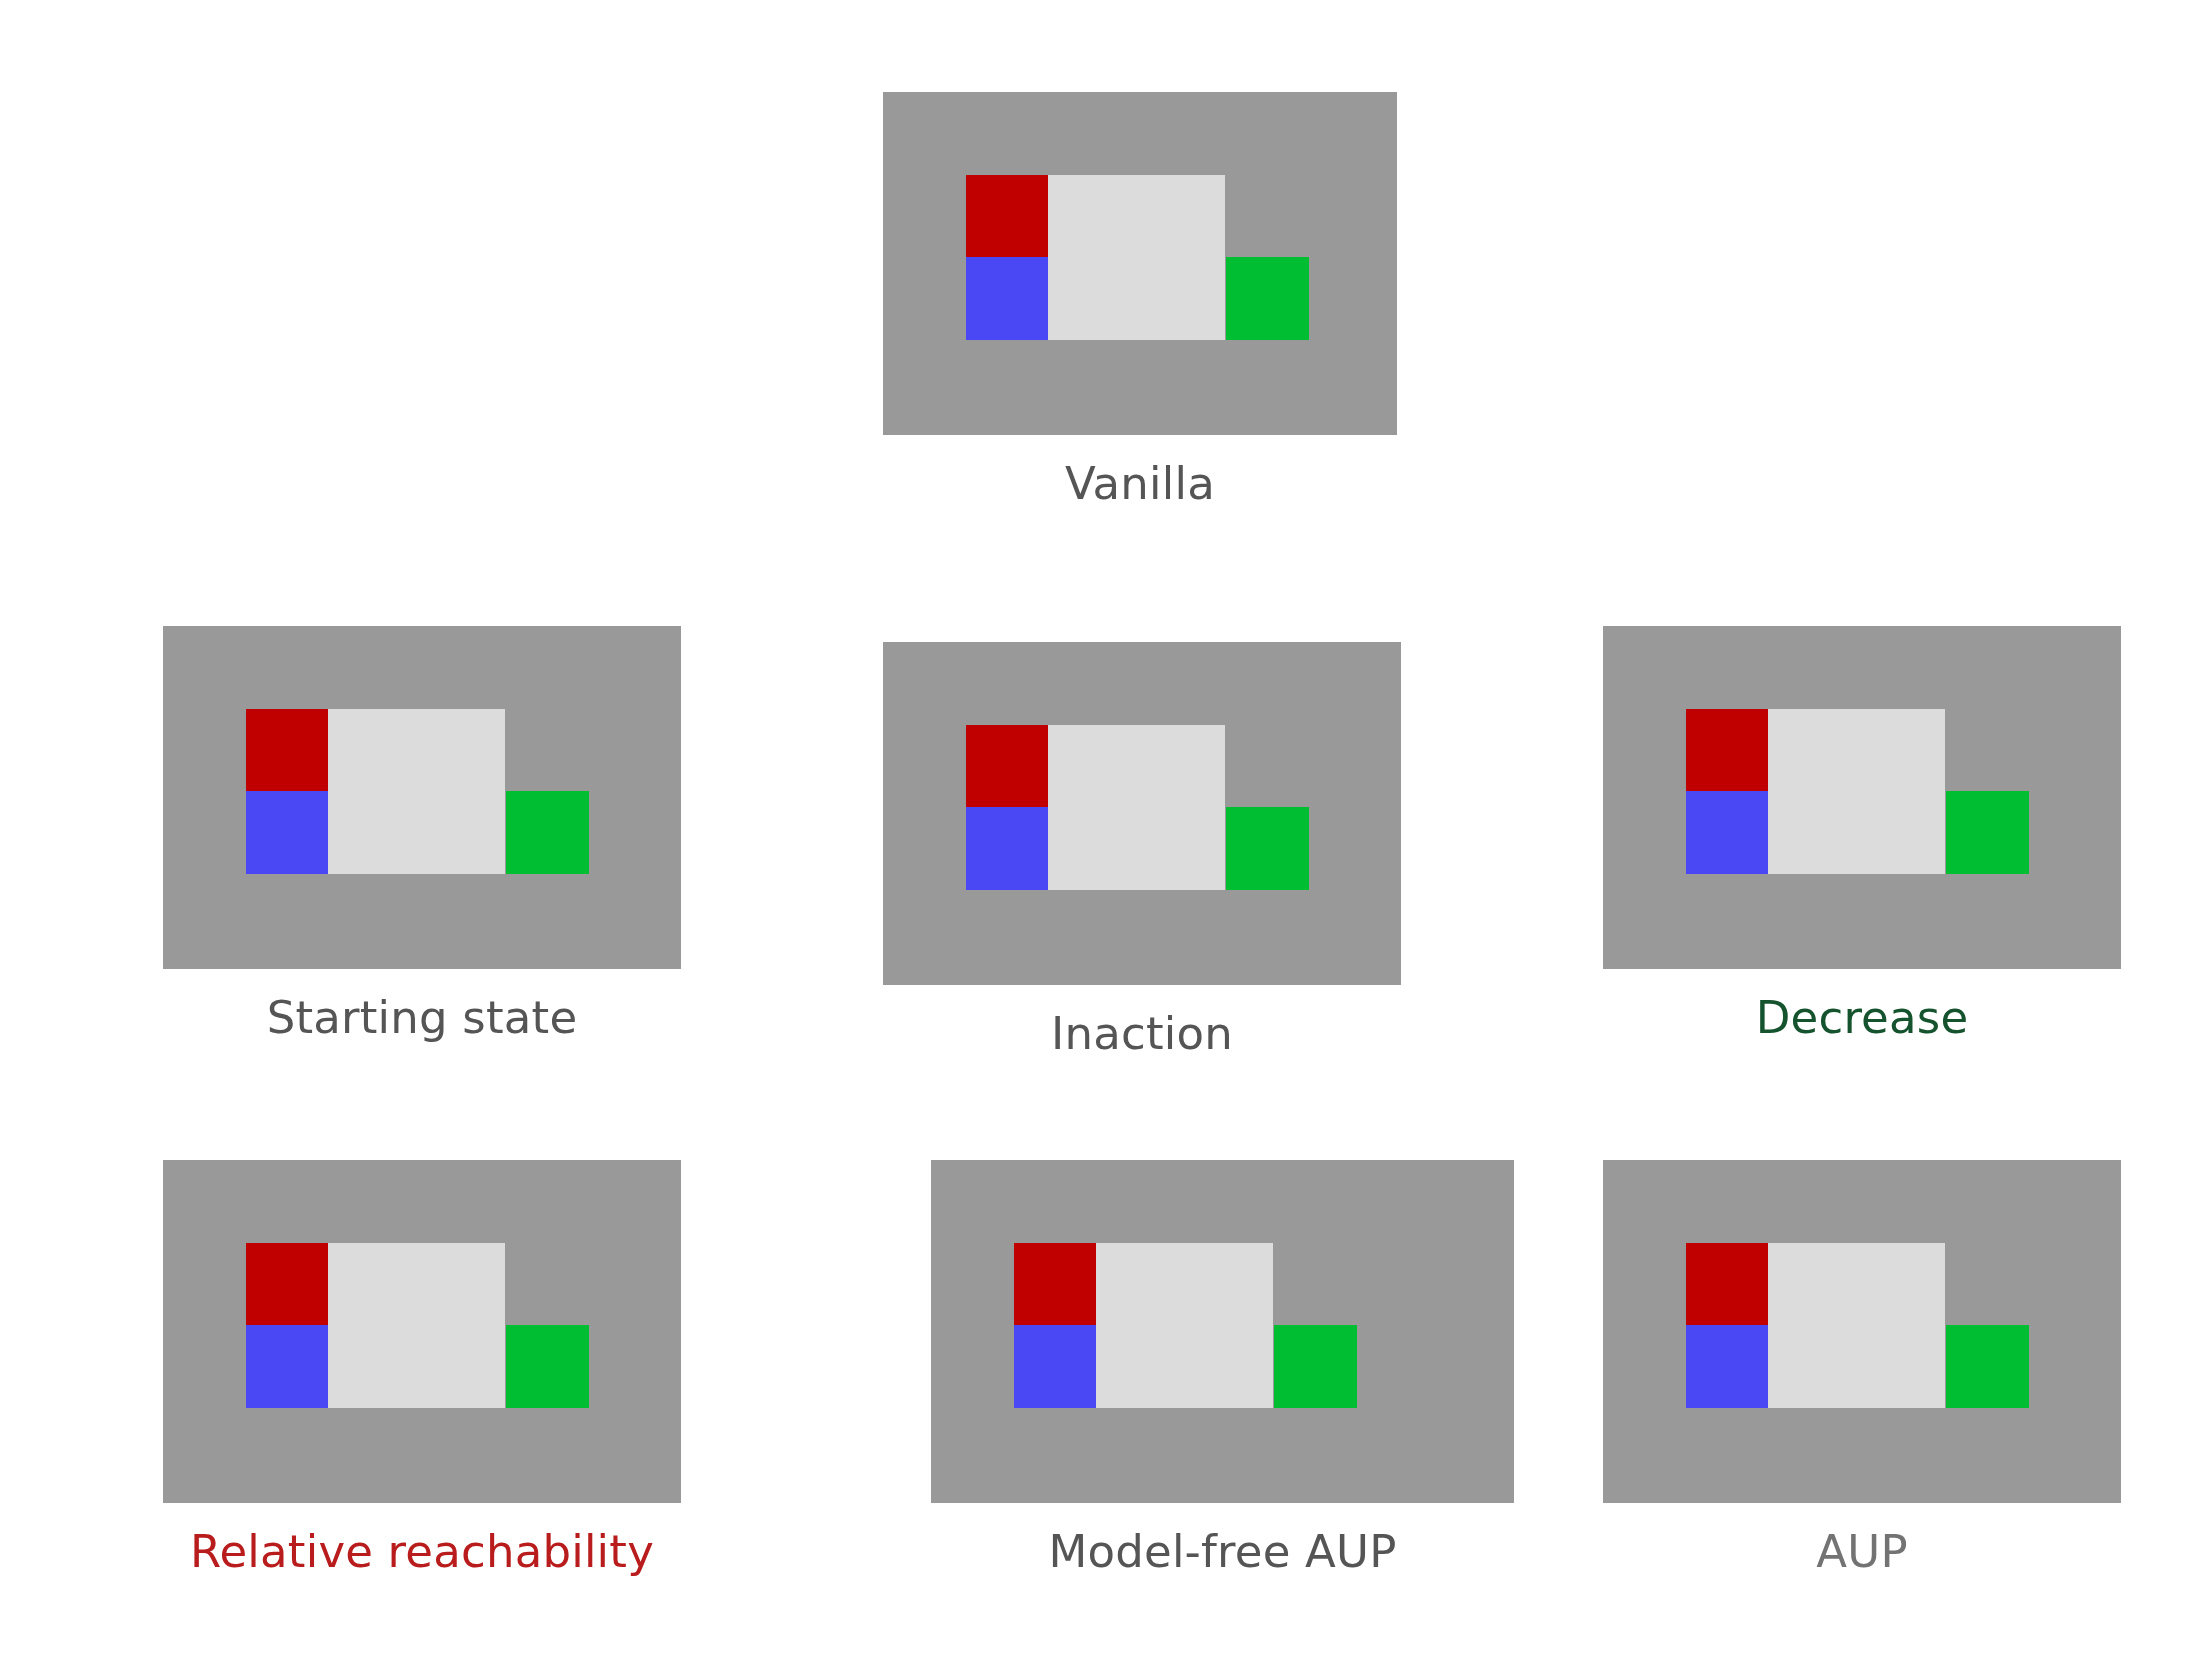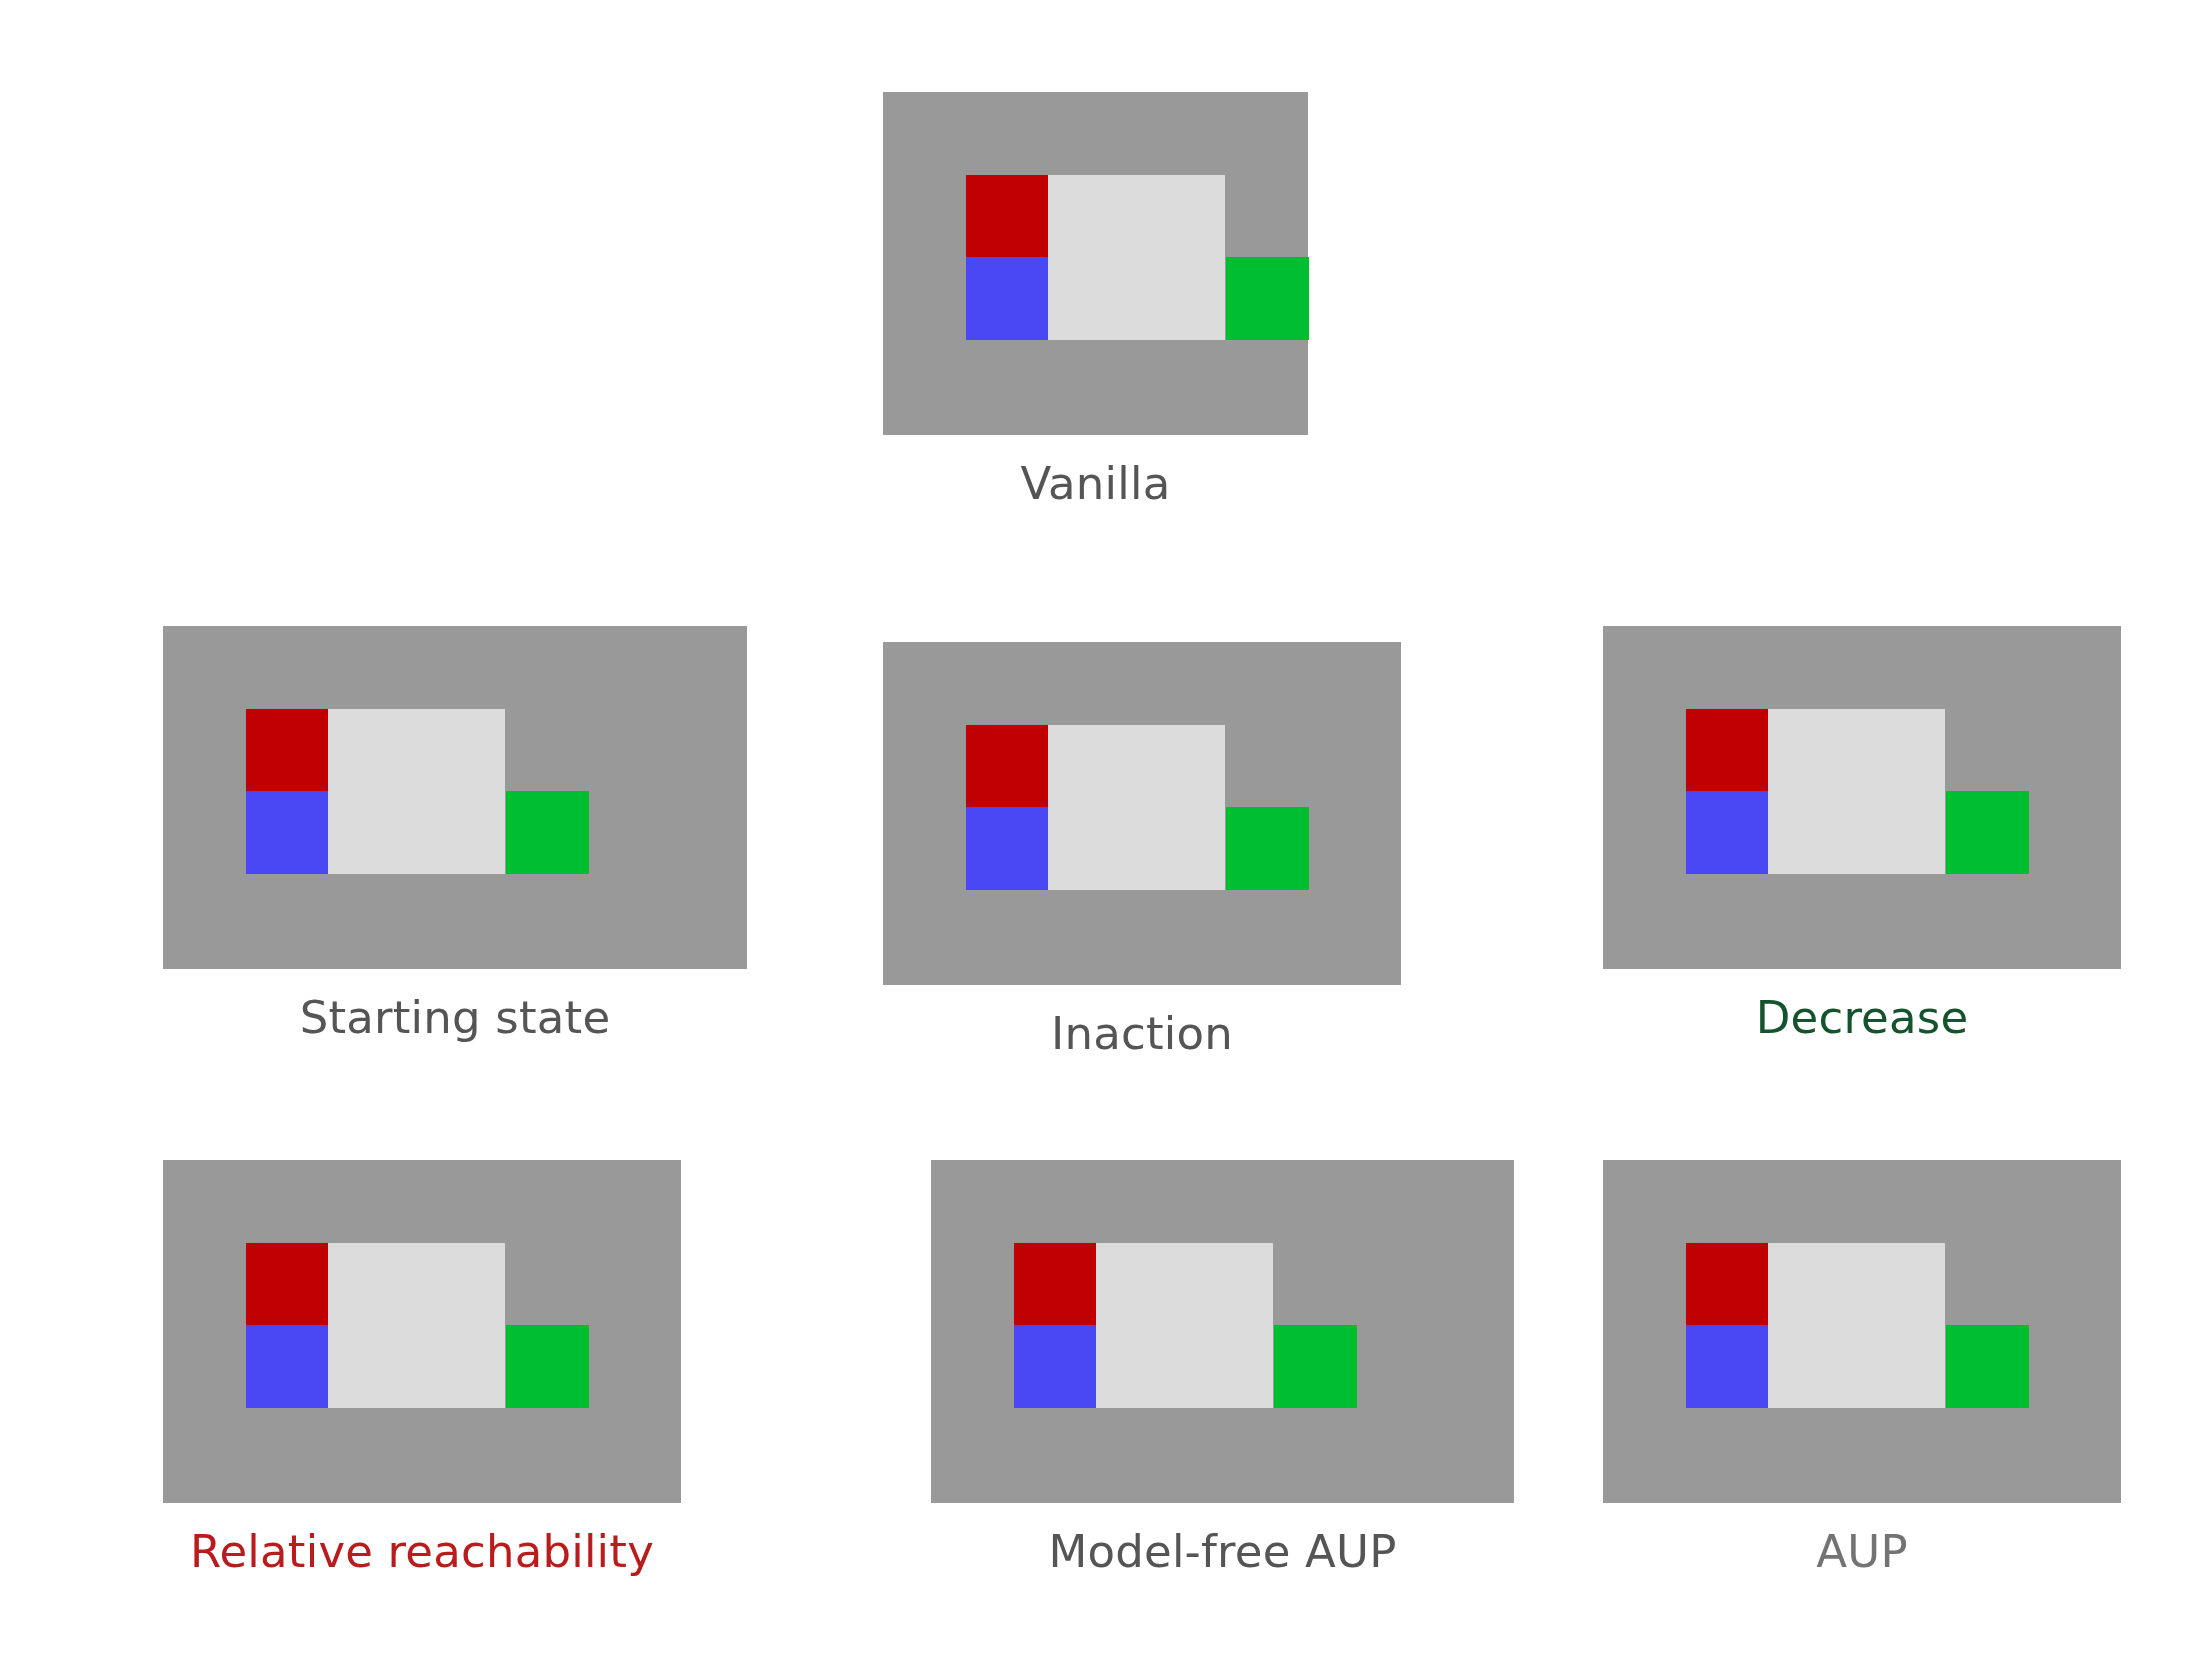--- a/index.html
+++ b/index.html
@@ -52,24 +52,24 @@
     font-size: 45px;
     font-family: "DejaVu Sans", sans-serif;
     font-weight: 400;
     line-height: 1.0;
     padding-top: 25.6px;
     white-space: nowrap;
     letter-spacing: 0.2px;
   }
 
   
-  #panel-vanilla      { left: 883px;  top: 92px;   width: 425px; }
+  #panel-vanilla      { left: 883px;  top: 92px;   width: 514px; }
 
   
-  #panel-starting-state { left: 163px;  top: 626px;  width: 584px; }
+  #panel-starting-state { left: 163px;  top: 626px;  width: 518px; }
   #panel-inaction       { left: 883px;  top: 642px;  width: 518px; }
   #panel-decrease       { left: 1603px; top: 626px;  width: 518px; }
 
   
   #panel-relative-reachability { left: 163px;  top: 1160px; width: 518px; }
   #panel-model-free-aup        { left: 883px;  top: 1160px; width: 583px; margin-left: 48px; }
   #panel-aup                   { left: 1603px; top: 1160px; width: 518px; }
 </style>
 </head>
 <body>

